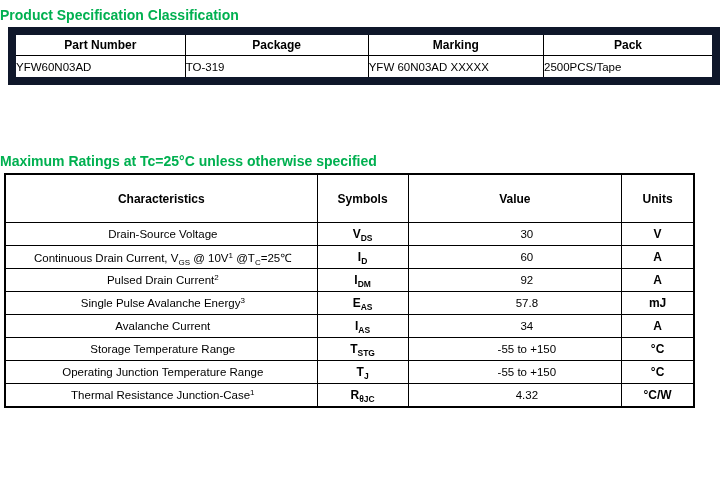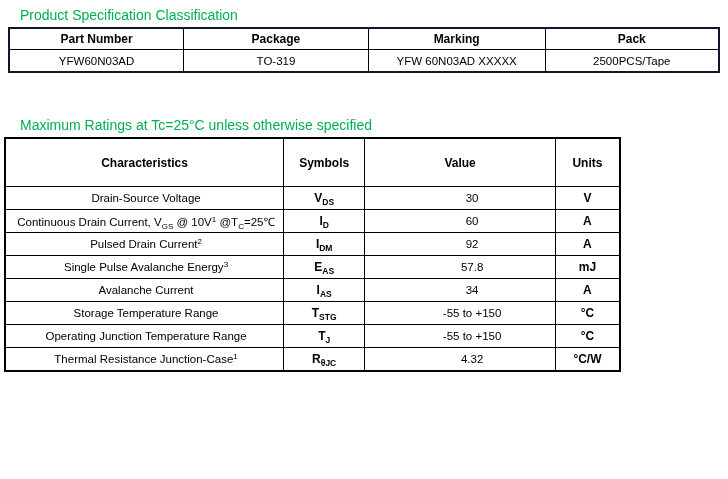--- a/index.html
+++ b/index.html
@@ -7,50 +7,50 @@
     padding: 0;
     background: #ffffff;
     width: 728px;
     height: 479px;
     font-family: "Liberation Sans", sans-serif;
     color: #000000;
     overflow: hidden;
   }
   .section-title {
     font-size: 14px;
-    font-weight: normal;
+    font-weight: bold;
     color: #00B050;
-    margin: 0 0 0 20px;
+    margin: 0 0 0 0;
     line-height: 16px;
   }
   .title-1 { padding-top: 7px; }
-  .title-2 { padding-top: 44px; }
+  .title-2 { padding-top: 68px; }
 
   table {
     border-collapse: collapse;
     table-layout: fixed;
   }
   table.spec-table {
     margin: 4px 0 0 8px;
     width: 712px;
-    border: 2px solid #0f172a;
+    border: 8px solid #0f172a;
   }
   table.ratings-table {
     margin: 4px 0 0 4px;
-    width: 617px;
+    width: 691px;
     border: 2px solid #000;
   }
   th, td {
     border: 1px solid #000;
     padding: 0;
     overflow: hidden;
     white-space: nowrap;
   }
   .spec-table th { height: 20px; font-size: 12px; font-weight: bold; text-align: center; }
-  .spec-table td { height: 21px; font-size: 11.5px; text-align: center; }
+  .spec-table td { height: 21px; font-size: 11.5px; }
 
   .ratings-table th { height: 47px; font-size: 12px; font-weight: bold; text-align: center; }
   .ratings-table td { height: 22px; font-size: 11.5px; }
   td.cell-char   { text-align: center; padding-left: 3px; }
   td.cell-symbol { text-align: center; font-weight: bold; font-size: 12px; margin-top: 36px; }
   td.cell-value  { text-align: center; padding-left: 24px; }
   td.cell-units  { text-align: center; font-weight: bold; font-size: 12px; }
 
   sub, sup {
     font-size: 8px;

